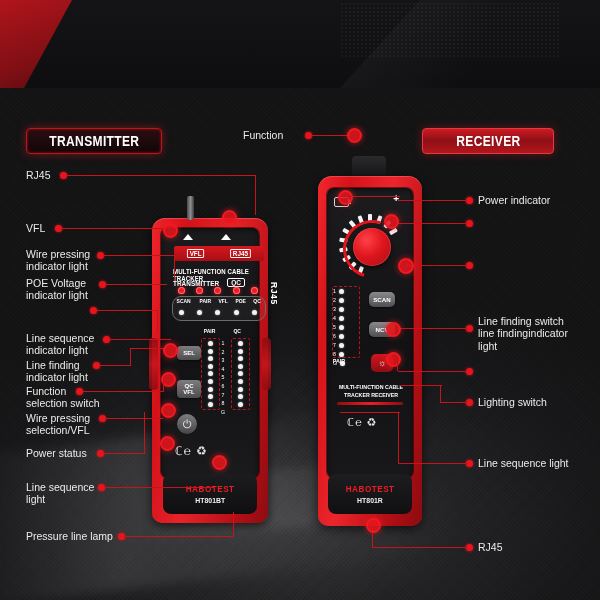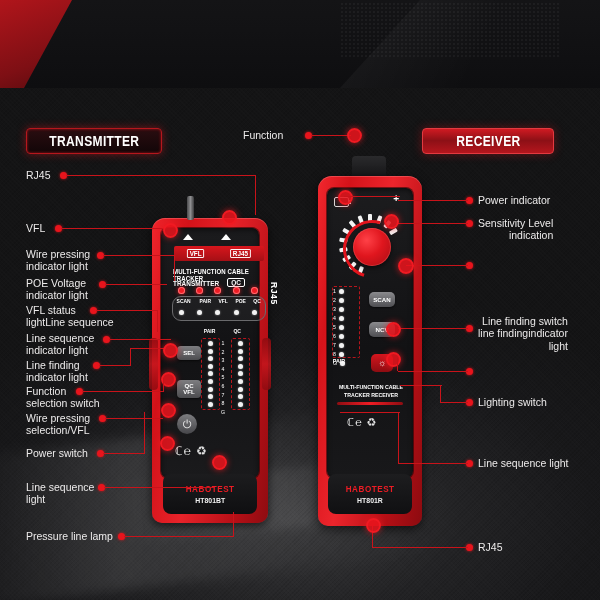--- a/index.html
+++ b/index.html
@@ -57,21 +57,21 @@
   .badge{position:absolute;display:flex;align-items:center;justify-content:center;
     border-radius:4px;font-weight:bold;color:#fff;letter-spacing:.4px;}
   .badge-dark{background:linear-gradient(180deg,#2a0d10 0%,#120608 100%);
     border:1px solid #b5171d;box-shadow:0 0 9px rgba(200,20,28,.55), 0 0 3px rgba(200,20,28,.8) inset;}
   .badge-red{background:linear-gradient(180deg,#cf1a22 0%,#8d1016 48%,#b5161d 100%);
     border:1px solid #e23a40;box-shadow:0 0 10px rgba(200,20,28,.45);}
   .badge span{transform:scaleX(.86);display:inline-block;}
 
   
   .lbl{position:absolute;font-size:10.5px;line-height:12.4px;color:#eceaea;white-space:pre;}
-  .lbl.r{text-align:right;}
+  .lbl.r{text-align:left;}
   .dot{position:absolute;width:7px;height:7px;border-radius:50%;
     background:#e8141c;box-shadow:0 0 3px rgba(232,20,28,.9);}
   .ring{position:absolute;border-radius:50%;border:2px solid #f01a22;
     background:rgba(232,20,28,.88);box-shadow:0 0 6px rgba(240,26,34,.75);}
   .ln{position:absolute;background:#c9131a;height:1px;}
   .lnv{position:absolute;background:#c9131a;width:1px;}
 
   
   .tx{position:absolute;left:152px;top:218px;width:116px;height:305px;}
   .tx-shell{position:absolute;inset:0;border-radius:13px 13px 10px 10px;
@@ -399,22 +399,20 @@
 indicator light</div>
   <div class="dot" style="left:97px;top:252px;"></div>
   <div class="ln" style="left:103px;top:255px;width:72px;"></div>
   <div class="lnv" style="left:174px;top:255px;height:26px;"></div>
 
   <div class="lbl" style="left:26px;top:277px;">POE Voltage
 indicator light</div>
   <div class="dot" style="left:99px;top:281px;"></div>
   <div class="ln" style="left:105px;top:284px;width:62px;"></div>
 
-  <div class="lbl" style="left:26px;top:304px;">VFL status
-lightLine sequence</div>
   <div class="dot" style="left:90px;top:307px;"></div>
   <div class="ln" style="left:96px;top:310px;width:62px;"></div>
   <div class="lnv" style="left:157px;top:310px;height:22px;"></div>
 
   <div class="lbl" style="left:26px;top:332px;">Line sequence
 indicator light</div>
   <div class="dot" style="left:103px;top:336px;"></div>
   <div class="ln" style="left:109px;top:339px;width:62px;"></div>
 
   <div class="lbl" style="left:26px;top:359px;">Line finding
@@ -431,21 +429,21 @@
   <div class="ln" style="left:82px;top:391px;width:82px;"></div>
   <div class="ring" style="left:161px;top:372px;width:11px;height:11px;"></div>
   <div class="lnv" style="left:163px;top:378px;height:13px;"></div>
 
   <div class="lbl" style="left:26px;top:412px;">Wire pressing
 selection/VFL</div>
   <div class="dot" style="left:99px;top:415px;"></div>
   <div class="ln" style="left:105px;top:418px;width:58px;"></div>
   <div class="ring" style="left:161px;top:403px;width:11px;height:11px;"></div>
 
-  <div class="lbl" style="left:26px;top:447px;">Power switch</div>
+  <div class="lbl" style="left:26px;top:447px;">Power status</div>
   <div class="dot" style="left:97px;top:450px;"></div>
   <div class="ln" style="left:103px;top:453px;width:42px;"></div>
   <div class="lnv" style="left:144px;top:412px;height:42px;"></div>
   <div class="ring" style="left:160px;top:436px;width:11px;height:11px;"></div>
 
   <div class="lbl" style="left:26px;top:481px;">Line sequence
 light</div>
   <div class="dot" style="left:98px;top:484px;"></div>
   <div class="ln" style="left:104px;top:487px;width:110px;"></div>
   <div class="ring" style="left:212px;top:455px;width:11px;height:11px;"></div>
@@ -454,22 +452,20 @@
   <div class="dot" style="left:118px;top:533px;"></div>
   <div class="ln" style="left:124px;top:536px;width:110px;"></div>
   <div class="lnv" style="left:233px;top:512px;height:24px;"></div>
 
   <div class="lbl r" style="left:478px;top:194px;">Power indicator</div>
   <div class="dot" style="left:466px;top:197px;"></div>
   <div class="ln" style="left:398px;top:200px;width:70px;"></div>
   <div class="ring" style="left:338px;top:190px;width:11px;height:11px;"></div>
   <div class="ln" style="left:344px;top:196px;width:56px;"></div>
 
-  <div class="lbl r" style="left:478px;top:217px;">Sensitivity Level
-indication</div>
   <div class="dot" style="left:466px;top:220px;"></div>
   <div class="ln" style="left:398px;top:223px;width:70px;"></div>
   <div class="ring" style="left:384px;top:214px;width:11px;height:11px;"></div>
 
   <div class="dot" style="left:466px;top:262px;"></div>
   <div class="ln" style="left:406px;top:265px;width:62px;"></div>
   <div class="ring" style="left:398px;top:258px;width:12px;height:12px;"></div>
 
   <div class="lbl r" style="left:478px;top:315px;">Line finding switch
 line findingindicator

